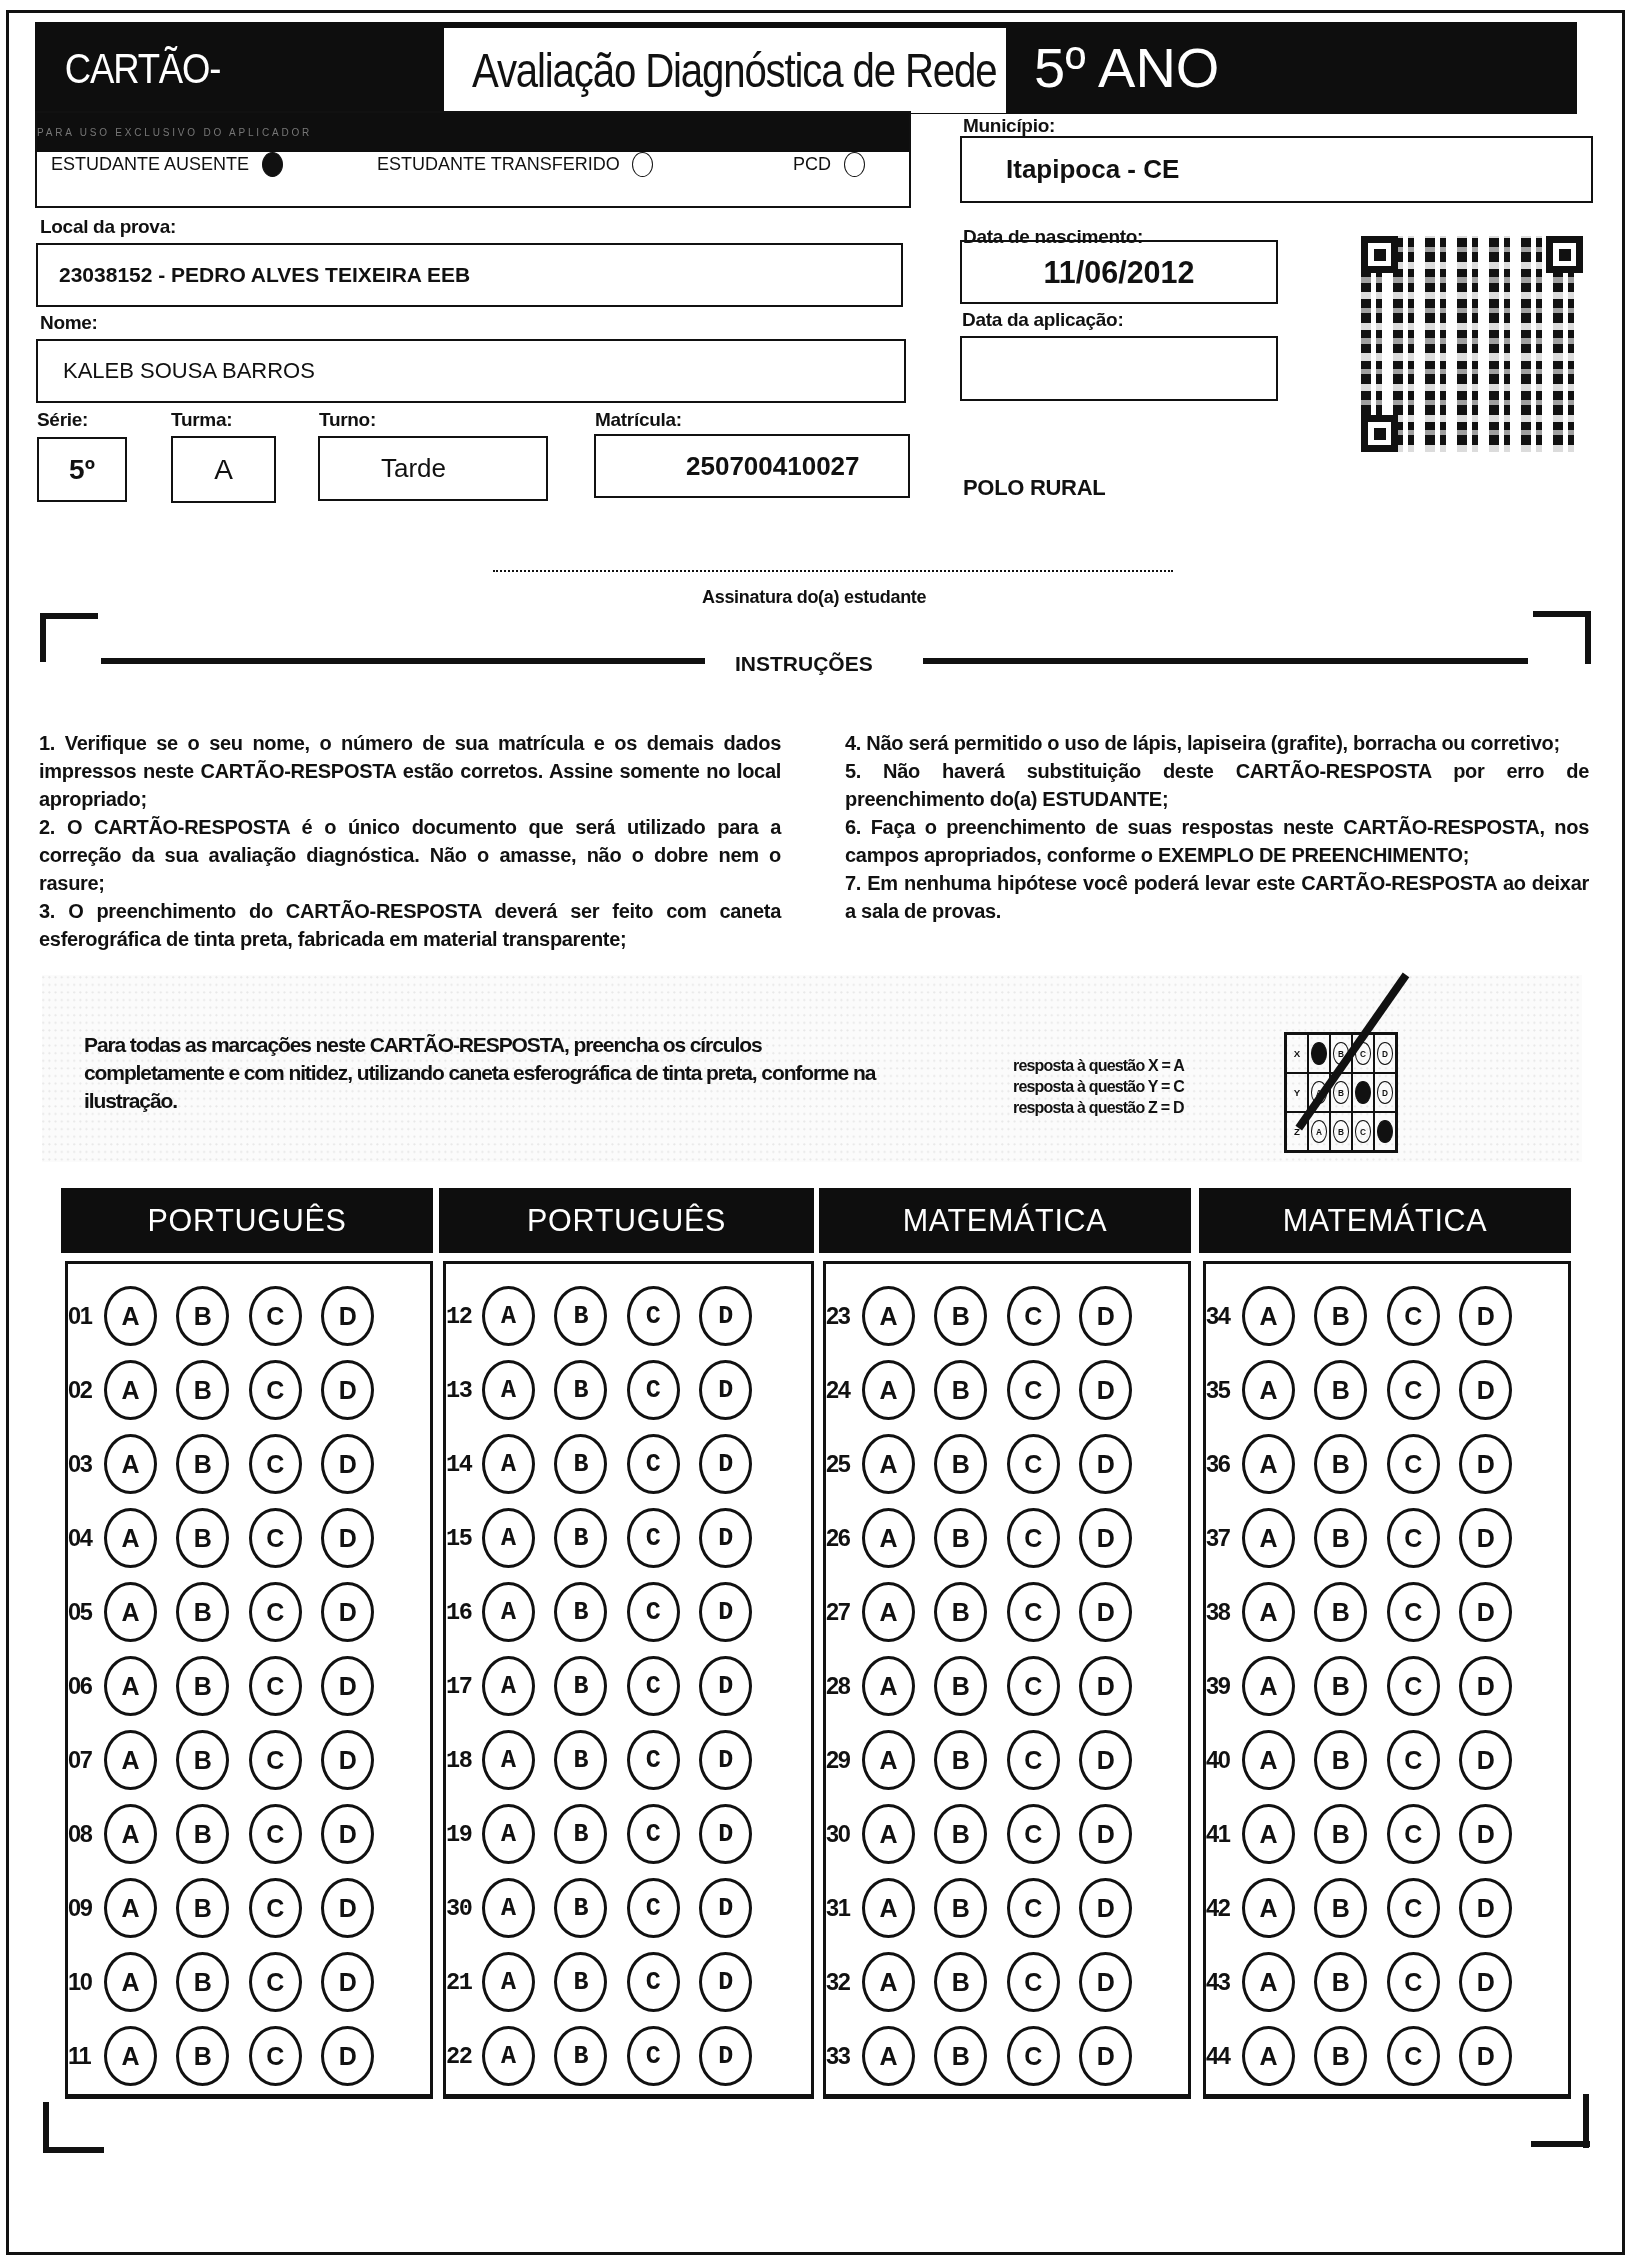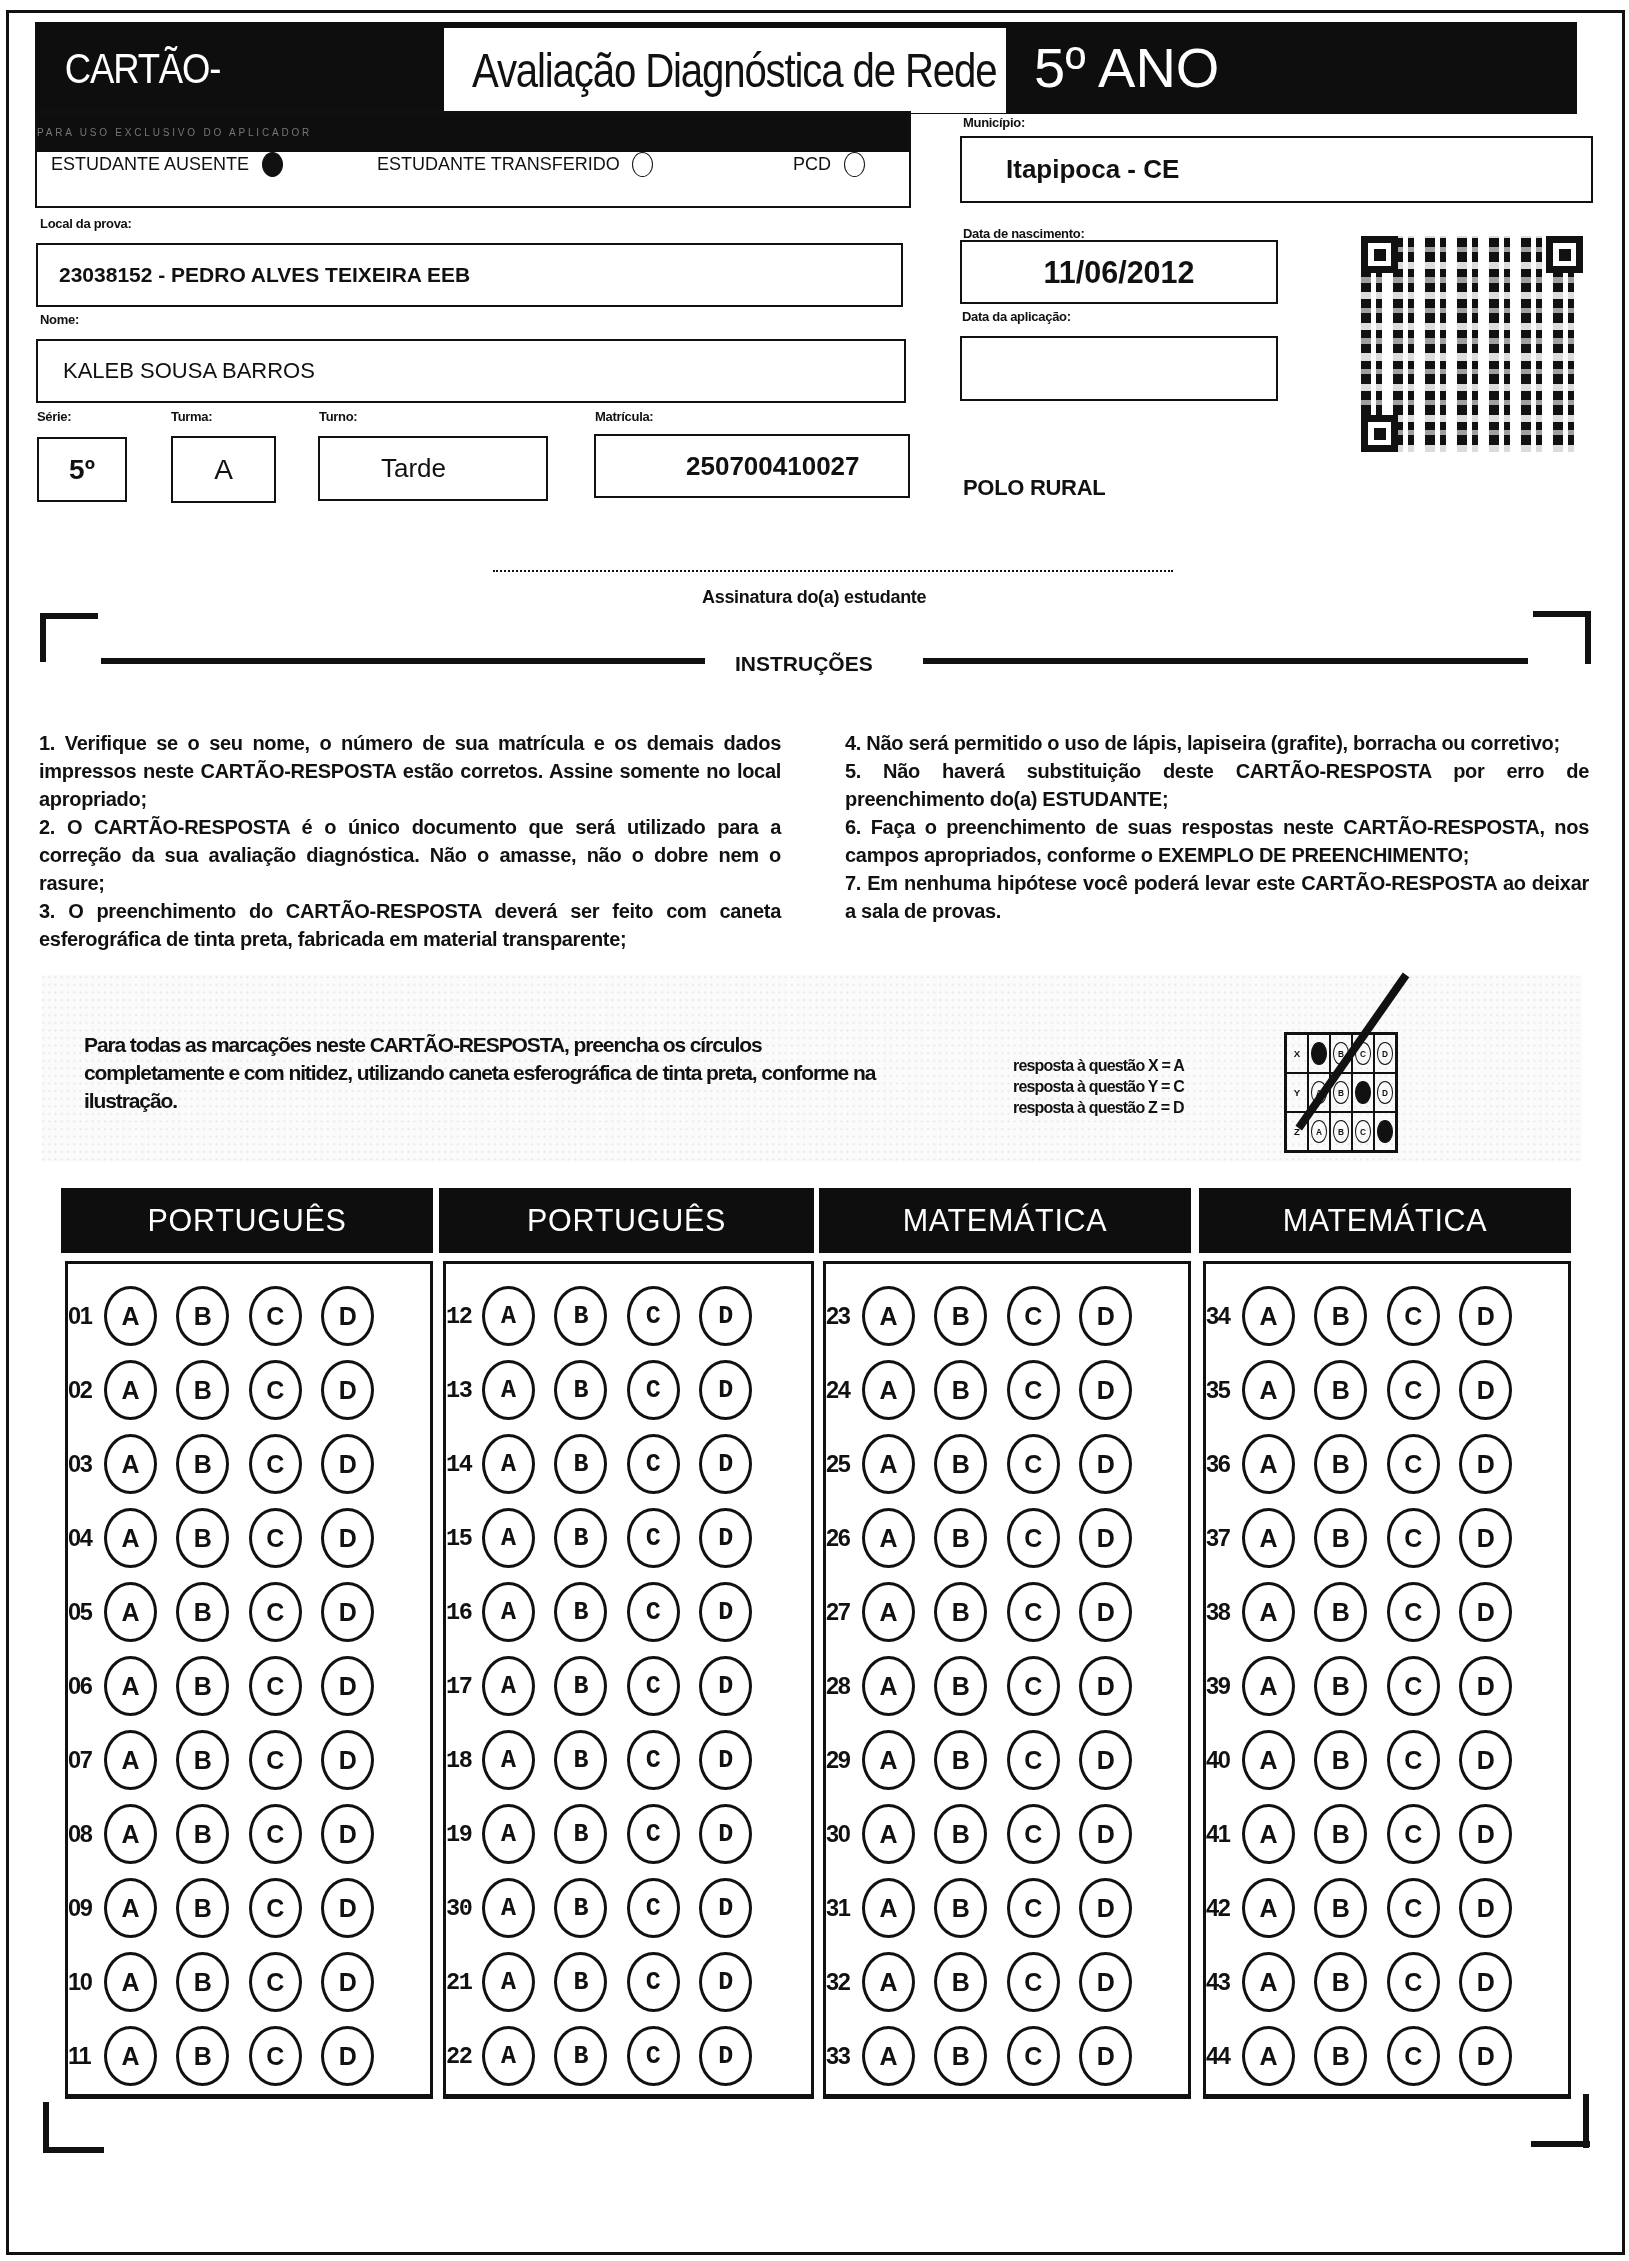--- a/index.html
+++ b/index.html
@@ -16,21 +16,21 @@
   .hdr-right { position: absolute; left: 999px; top: 0; height: 92px; color: #fff; font-size: 56px; line-height: 92px; }
 
   
   .status { position: absolute; left: 35px; top: 111px; width: 876px; height: 97px; border: 2.8px solid #111; }
   .status-bar { height: 39px; background: #0e0e0e; color: #777; font-size: 10px; line-height: 39px; letter-spacing: 2.8px; }
   .status-row { display: flex; align-items: flex-start; height: 53px; padding-left: 14px; font-size: 18px; }
   .opt { display: flex; align-items: center; }
   .radio { display: inline-block; width: 21px; height: 25px; border: 1.4px solid #111; border-radius: 50%; margin-left: 12.5px; }
   .radio.filled { background: #111; }
 
-  .lbl { position: absolute; font-size: 13px; font-weight: bold; letter-spacing: -0.3px; }
+  .lbl { position: absolute; font-size: 19px; font-weight: bold; letter-spacing: -0.3px; }
   .field { position: absolute; border: 2.8px solid #111; display: flex; align-items: center; font-weight: bold; }
 
   .qr { position: absolute; left: 1361px; top: 236px; width: 222px; height: 216px; background:
       repeating-linear-gradient(90deg, #111 0 9.7px, #fff 9.7px 15.3px, #111 15.3px 21px, #fff 21px 32px),
       #fff; }
   .qr-inner { position: absolute; inset: 0; background:
       repeating-linear-gradient(0deg, rgba(255,255,255,0.85) 0 7px, transparent 7px 16.7px, rgba(255,255,255,0.6) 16.7px 22px, transparent 22px 30.5px); }
   .finder { position: absolute; width: 37px; height: 37px; border: 7px solid #111; background: #fff; }
   .finder::after { content: ""; position: absolute; left: 5.6px; top: 5.6px; width: 12.5px; height: 12.5px; background: #111; }
 

